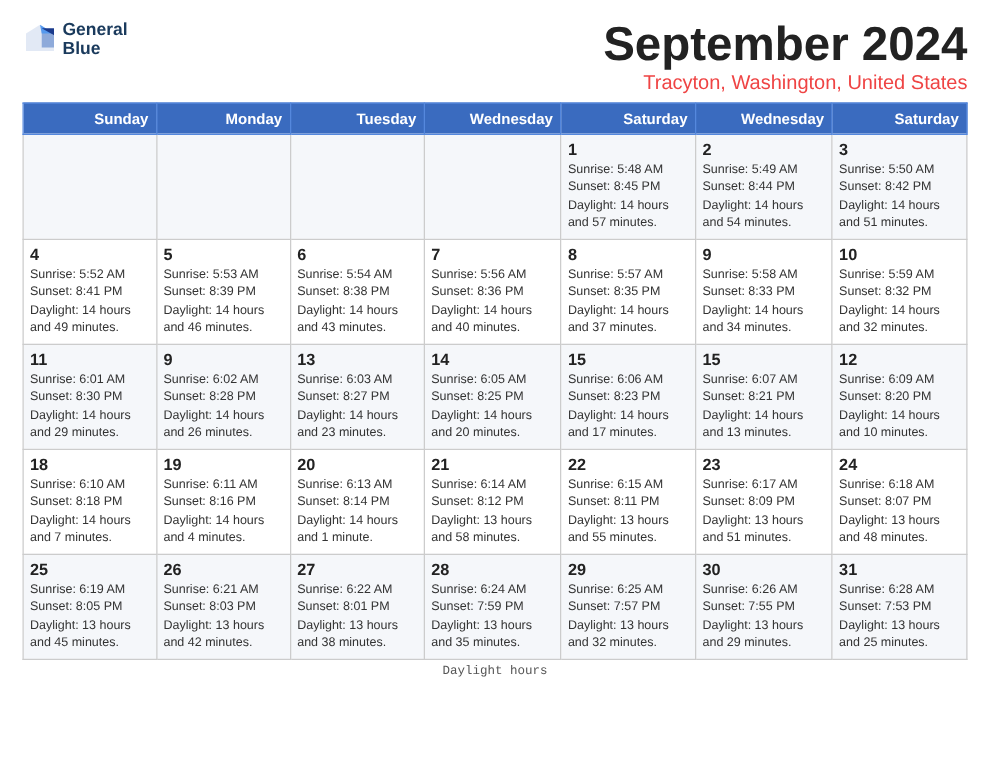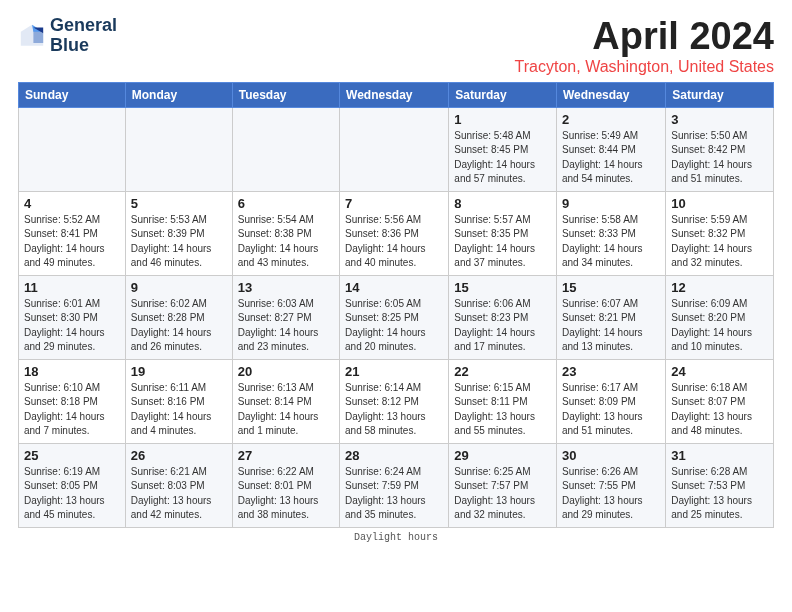--- a/index.html
+++ b/index.html
@@ -19,21 +19,21 @@
       justify-content: space-between;
       align-items: flex-start;
       margin-bottom: 4px;
     }
     .logo {
       display: flex;
       align-items: center;
       gap: 4px;
     }
     .logo-text {
-      font-size: 18px;
+      font-size: 14px;
       font-weight: bold;
       color: #1a3a5c;
       line-height: 1.1;
     }
     .logo-icon {
       width: 28px;
       height: 28px;
     }
     .title-area {
       text-align: right;
@@ -51,21 +51,21 @@
     }
     .calendar {
       width: 100%;
       border-collapse: collapse;
       margin-top: 6px;
       font-size: 10.5px;
     }
     .calendar thead th {
       background: #3a6bbf;
       color: #fff;
-      text-align: left;
+      text-align: right;
       padding: 5px 6px;
       font-size: 12px;
       font-weight: bold;
       border: 1px solid #5588dd;
     }
     .calendar tbody td {
       border: 1px solid #ccc;
       vertical-align: top;
       padding: 4px 5px;
       width: 113px;
@@ -112,21 +112,21 @@
         <polygon points="22,8 36,16 36,30 22,30" fill="#3a6bbf" opacity="0.5"></polygon>
         <polygon points="20,4 36,14 22,14" fill="#5599ee"></polygon>
         <polygon points="22,8 36,16 36,8" fill="#1a3a8c"></polygon>
       </svg>
       <div class="logo-text">
         <div>General</div>
         <div>Blue</div>
       </div>
     </div>
     <div class="title-area">
-      <div class="main-title">April 2024</div>
+      <div class="main-title">September 2024</div>
       <div class="subtitle">Tracyton, Washington, United States</div>
     </div>
   </div>
 
   <table class="calendar">
     <thead>
       <tr>
       <th>Sunday</th>
           <th>Monday</th>
           <th>Tuesday</th>

